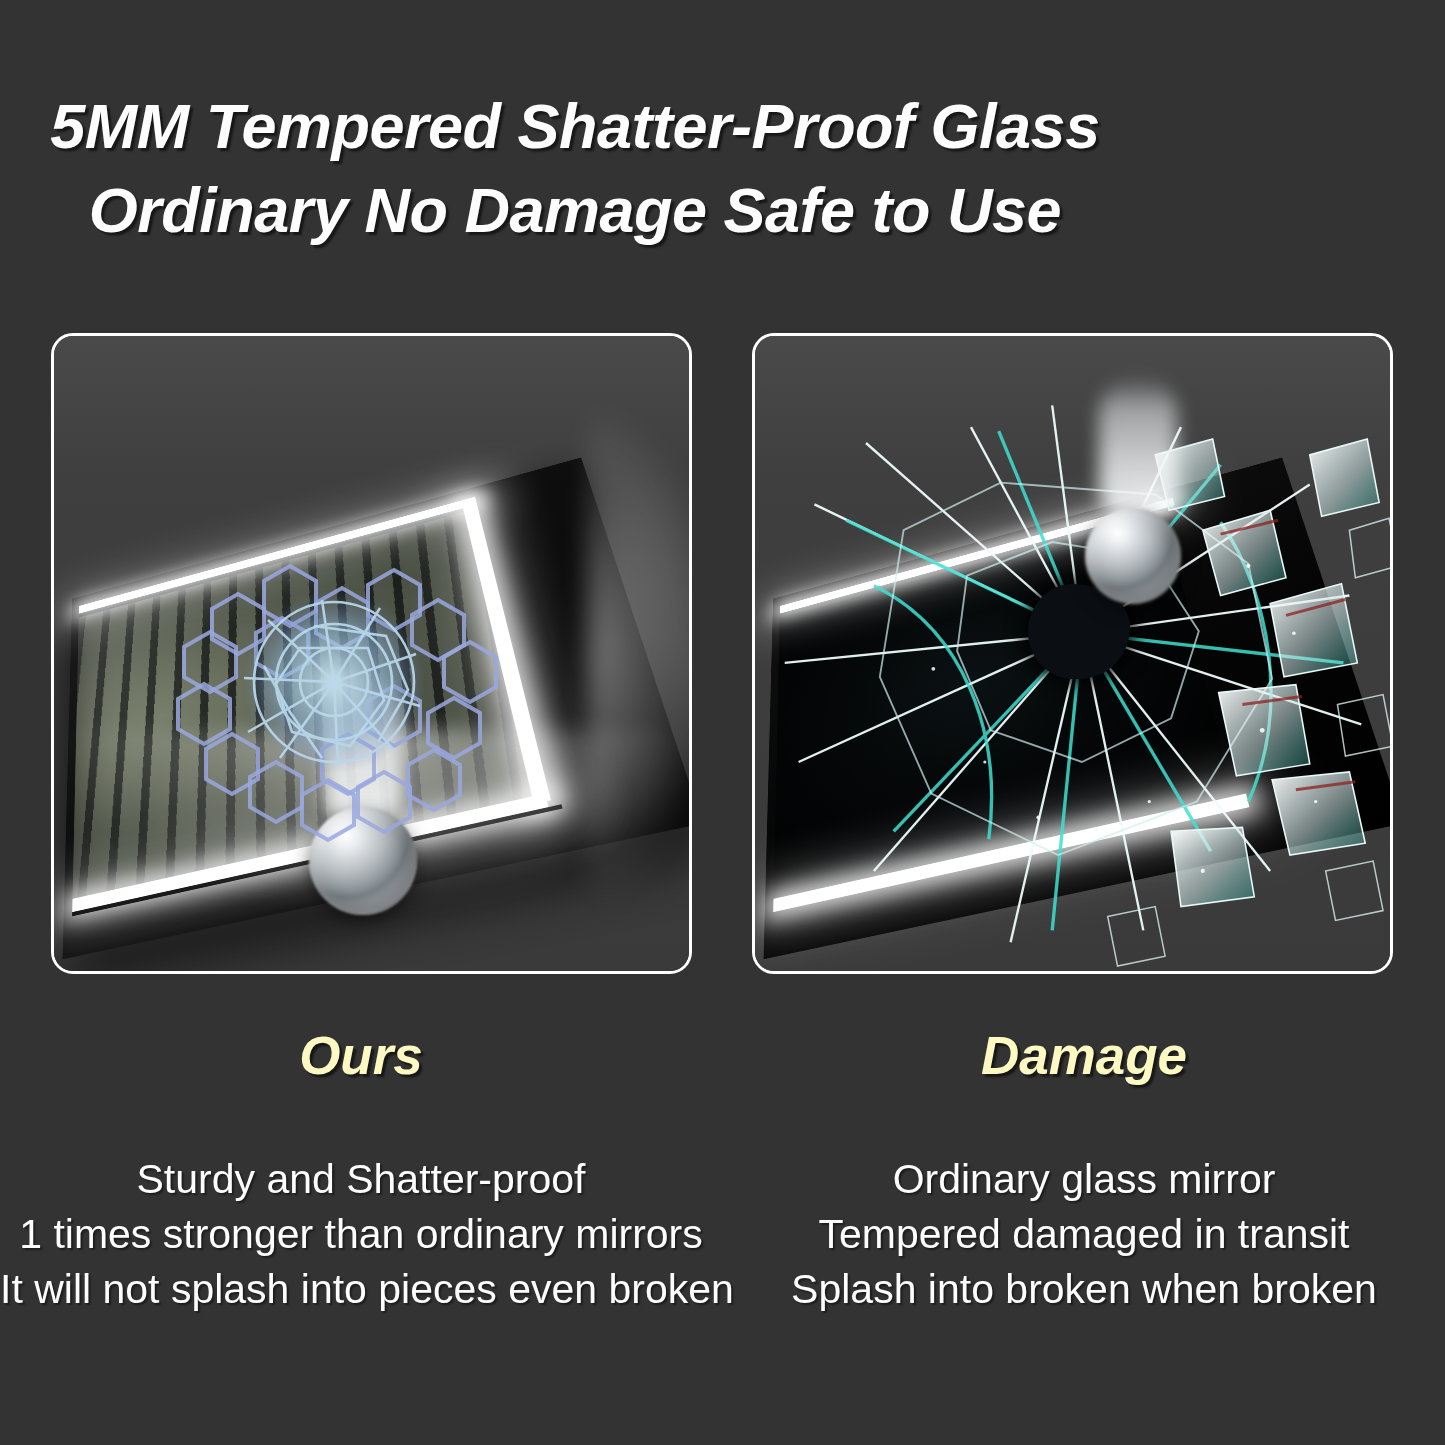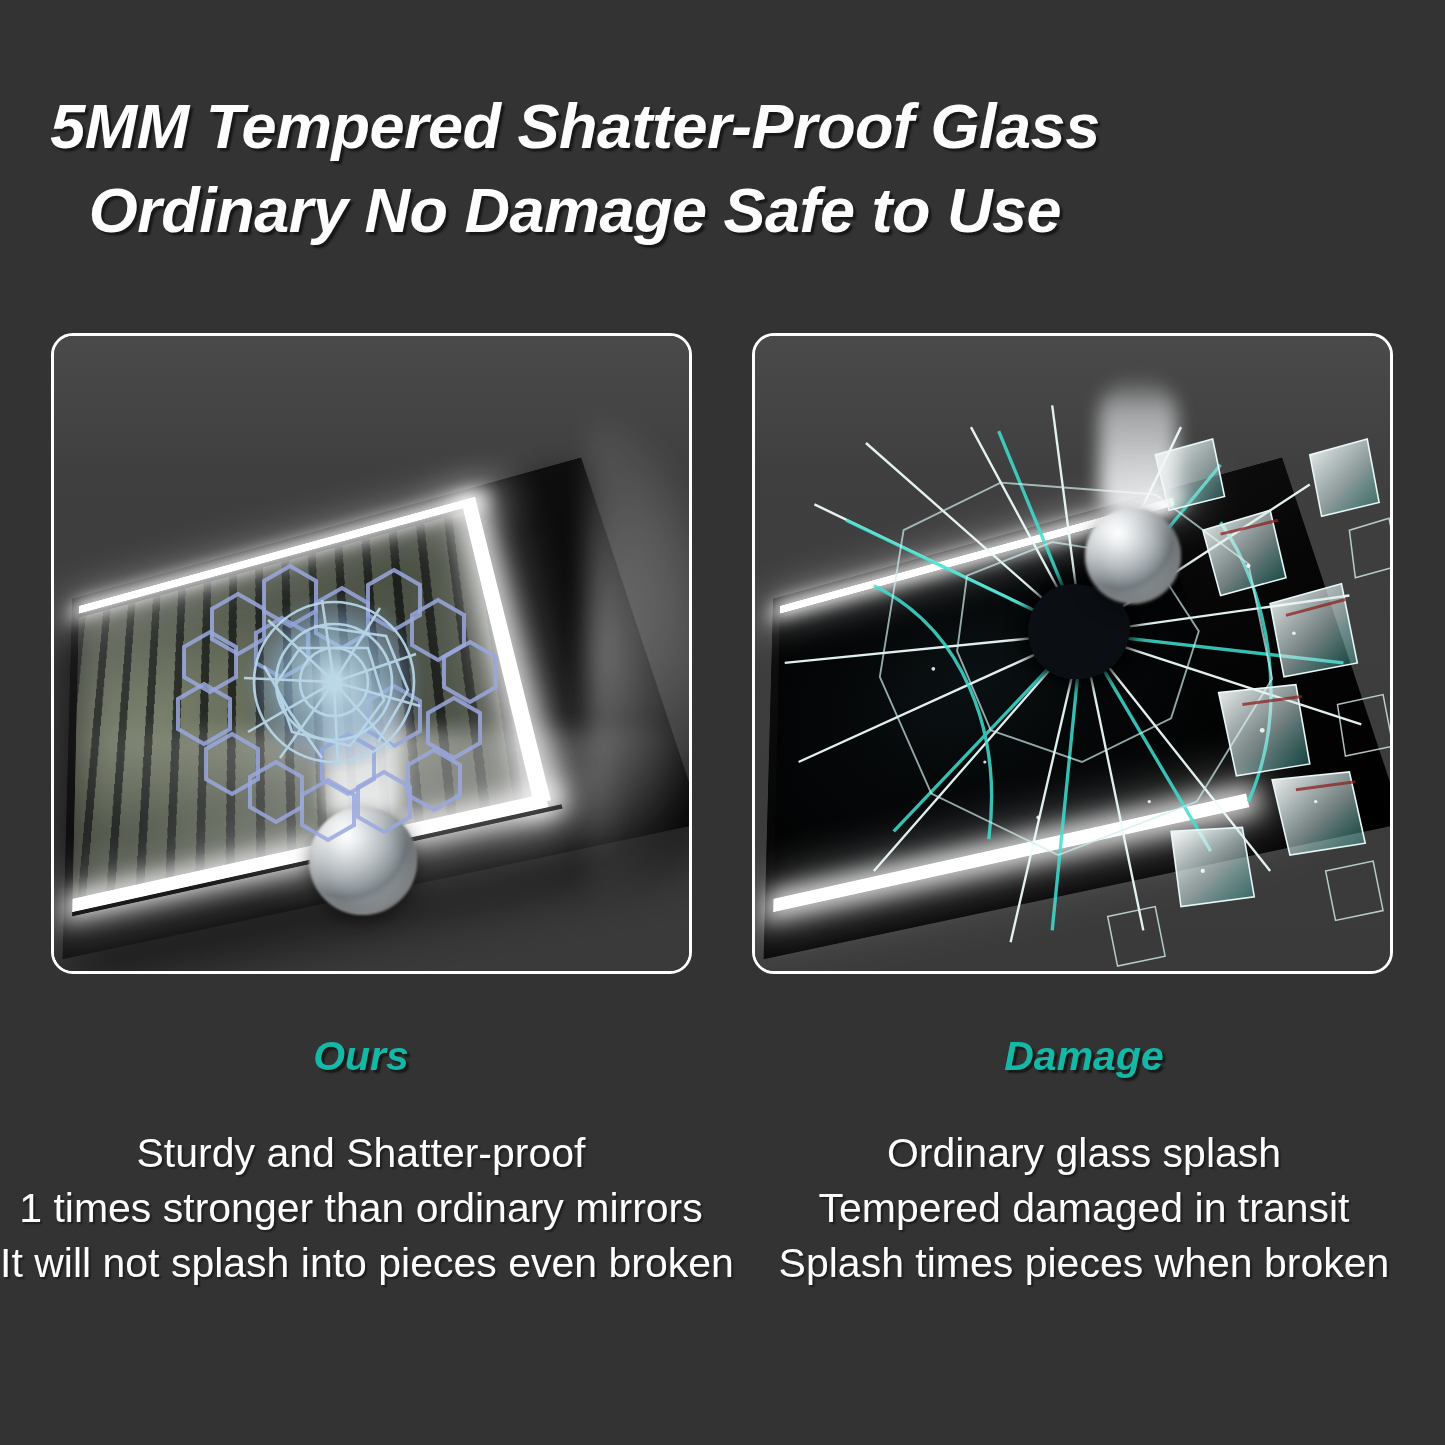--- a/index.html
+++ b/index.html
@@ -171,28 +171,28 @@
   
   #captions { position:absolute; left:0; top:1020px; width:1445px; }
   .col {
     position:absolute; top:0; width:722px;
     text-align:center;
   }
   #col-ours   { left:0px;   }
   #col-others { left:723px; }
 
   .col-heading {
-    font-size:41px;
+    font-size:53px;
     font-weight:bold;
     font-style:italic;
     line-height:72px;
-    color:#14b8a6;
+    color:#fef9c3;
     text-shadow:3px 3px 2px rgba(0,0,0,.55);
   }
-  .col-lines { margin-top:34px; }
+  .col-lines { margin-top:60px; }
   .col-line {
     font-size:41px;
     line-height:55px;
     color:#fdfdfd;
     white-space:nowrap;
     text-shadow:2px 2px 2px rgba(0,0,0,.45);
   }
 </style>
 </head>
 <body>
@@ -389,18 +389,18 @@
     <div class="col-lines">
       <div class="col-line">Sturdy and Shatter-proof</div>
       <div class="col-line">1 times stronger than ordinary mirrors</div>
       <div class="col-line">It will not splash into pieces even broken</div>
     </div>
   </div>
 
   <div class="col" id="col-others">
     <div class="col-heading">Damage</div>
     <div class="col-lines">
-      <div class="col-line">Ordinary glass splash</div>
+      <div class="col-line">Ordinary glass mirror</div>
       <div class="col-line">Tempered damaged in transit</div>
-      <div class="col-line">Splash times pieces when broken</div>
+      <div class="col-line">Splash into broken when broken</div>
     </div>
   </div>
 </div>
 
 </body></html>

